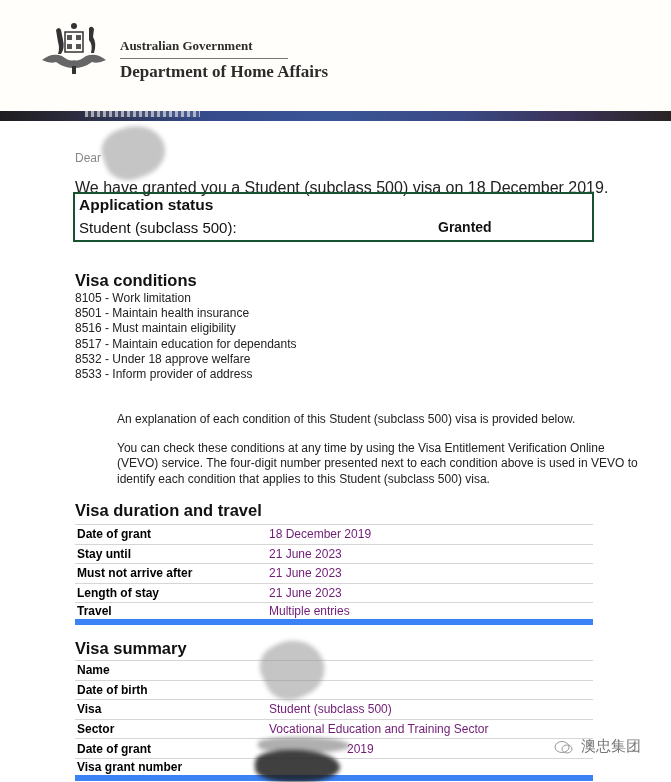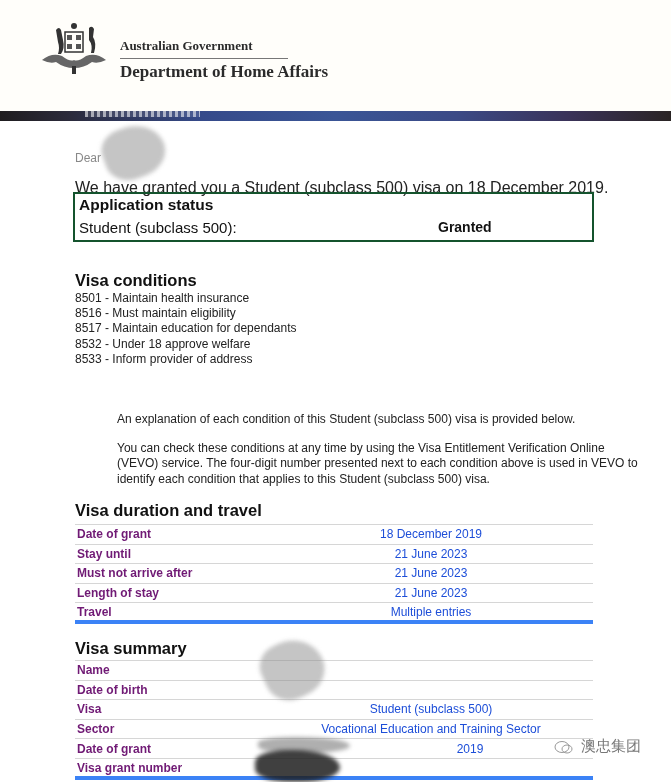--- a/index.html
+++ b/index.html
@@ -28,23 +28,23 @@
     .status-label { position: absolute; left: 4px; top: 25px; font-size: 15px; }
     .status-value { position: absolute; left: 363px; top: 25px; font-size: 14px; font-weight: bold; }
 
     .h2 { position: absolute; font-size: 16.5px; font-weight: bold; color: #111; }
     .cond-list { position: absolute; left: 75px; top: 291px; font-size: 12px; line-height: 15.2px; color: #222; list-style: none; }
 
     .para { position: absolute; left: 75px; font-size: 12px; line-height: 15.3px; color: #222; width: 525px; margin-left: 42px; }
 
     .kv-table { position: absolute; left: 75px; width: 518px; border-collapse: collapse; font-size: 12px; }
     .kv-table td { height: 19.6px; border-top: 1px solid #d6d6d6; padding: 0 0 0 2px; vertical-align: middle; }
-    .kv-table tr:last-child td { border-bottom: 4px solid #3b82f6; }
-    .kv-table td.k { width: 192px; font-weight: bold; color: #701a75; }
-    .kv-table td.v { color: #1d4ed8; text-align: center; }
+    .kv-table tr:last-child td { border-bottom: 6px solid #3b82f6; }
+    .kv-table td.k { width: 192px; font-weight: bold; color: #000000; }
+    .kv-table td.v { color: #701a75; }
 
     .watermark { position: absolute; left: 553px; top: 737px; display: flex; align-items: center; gap: 6px; color: #777; font-size: 15px; text-align: center; }
     .wm-icon { width: 22px; height: 16px; }
   </style>
 </head>
 <body>
 
 <div class="header">
   <svg class="crest" viewBox="0 0 80 60">
     <g fill="#333">
@@ -72,20 +72,21 @@
 <div class="granted-line">We have granted you a Student (subclass 500) visa on 18 December 2019.</div>
 
 <div class="status-box">
   <div class="status-title">Application status</div>
   <div class="status-label">Student (subclass 500):</div>
   <div class="status-value">Granted</div>
 </div>
 
 <div class="h2" style="left:75px;top:271px;">Visa conditions</div>
 <ul class="cond-list">
+  <li>8105 - Work limitation</li>
   <li>8501 - Maintain health insurance</li>
   <li>8516 - Must maintain eligibility</li>
   <li>8517 - Maintain education for dependants</li>
   <li>8532 - Under 18 approve welfare</li>
   <li>8533 - Inform provider of address</li>
 </ul>
 
 <p class="para" style="top:412px;">An explanation of each condition of this Student (subclass 500) visa is provided below.</p>
 <p class="para" style="top:441px;">You can check these conditions at any time by using the Visa Entitlement Verification Online (VEVO) service. The four-digit number presented next to each condition above is used in VEVO to identify each condition that applies to this Student (subclass 500) visa.</p>
 

